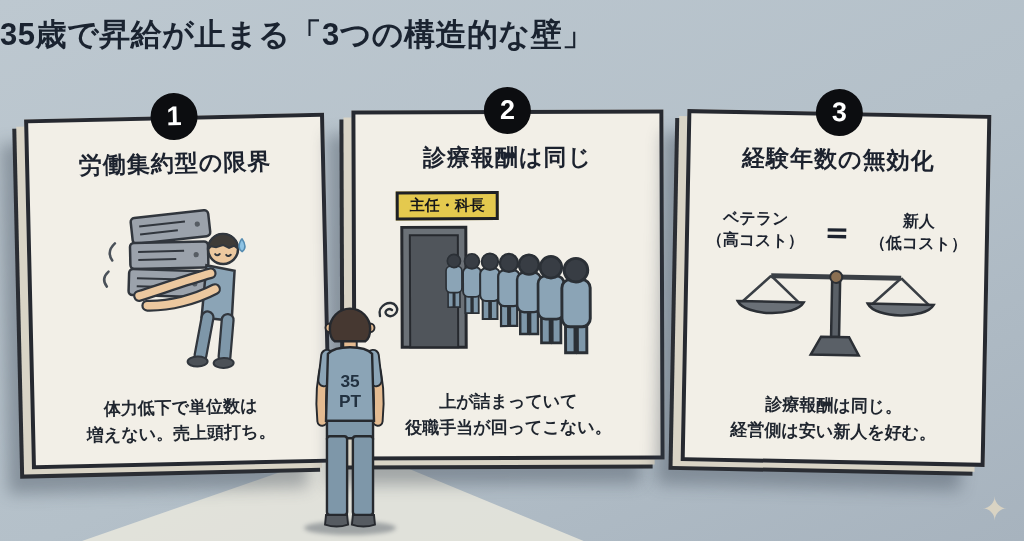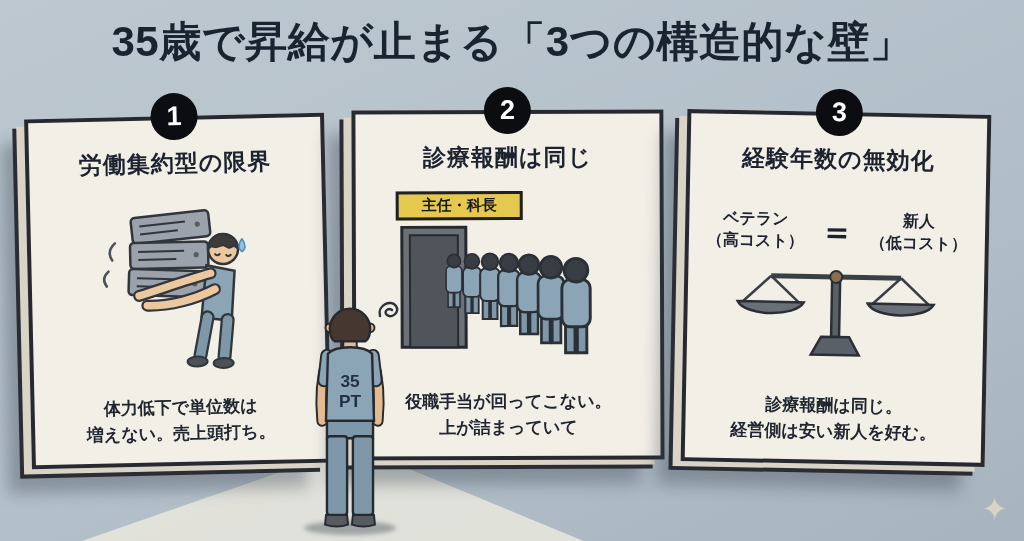--- a/index.html
+++ b/index.html
@@ -1,22 +1,22 @@
 <!DOCTYPE html>
 <html><head>
 <meta charset="utf-8">
 <style>
   * { margin:0; padding:0; box-sizing:border-box; }
   html,body { width:1024px; height:541px; }
   body { font-family:"Liberation Sans", sans-serif; }
   .canvas { position:relative; width:1024px; height:541px; overflow:hidden;
             background:linear-gradient(155deg,#bdc8d0 0%, #b4c0c9 55%, #a7b3be 100%); }
 
-  .title { position:absolute; top:14px; left:0; width:100%; text-align:center;
-           font-size:42px; font-weight:900; color:#1a2330; letter-spacing:.5px; z-index:4; }
+  .title { position:absolute; top:14px; left:0; width:100%; text-align:left;
+           font-size:31px; font-weight:900; color:#1a2330; letter-spacing:.5px; z-index:4; }
 
   .light-beam { position:absolute; left:0; top:0; width:1024px; height:541px;
                 clip-path:polygon(34.6% 82.5%, 8% 100%, 57% 100%);
                 background:#e9e7dd; opacity:.85; z-index:1; }
 
   .panel { position:absolute; background:#f2efe7; border:4px solid #262930; z-index:2;
            box-shadow:-9px 6px 0 -1px #d9d4c6, -12px 9px 0 0 #2a2d33,
                       -24px 24px 16px rgba(58,68,82,.38); }
   #panel-1 { left:28px;  top:116px; width:300px; height:350px; transform:rotate(-1.3deg); }
   #panel-2 { left:352px; top:110px; width:312px; height:350px; transform:rotate(-.2deg); }
@@ -32,21 +32,21 @@
   .heading { font-size:23px; font-weight:900; color:#1c222e; letter-spacing:1px; margin-top:2px; }
   .illustration { flex:1; display:flex; align-items:center; justify-content:center;
                   width:100%; position:relative; }
   .illustration.column { flex-direction:column; justify-content:center; }
   .caption { text-align:center; font-size:17px; font-weight:800; color:#20262f;
              line-height:1.5; padding-bottom:4px; }
   .cap-line { display:block; }
 
   .p2-illo { position:relative; width:240px; height:180px; }
   .sign { position:absolute; left:8px; top:0; background:#e4c94e; border:3px solid #1e2025;
-          padding:2px 23px; font-size:15px; font-weight:900; color:#15161a; z-index:3;
+          padding:2px 11px; font-size:15px; font-weight:900; color:#15161a; z-index:3;
           white-space:nowrap; }
 
   .compare-row { display:flex; align-items:center; justify-content:center; gap:16px;
                  width:100%; margin:6px 0 8px; }
   .compare-col { text-align:center; font-size:16px; font-weight:900; color:#1c222e; line-height:1.35; }
   .compare-col span { display:block; }
   .equals { font-size:34px; font-weight:900; color:#1c222e; line-height:1; }
 
   .figure-shadow { position:absolute; left:304px; top:521px; width:92px; height:14px;
                    background:rgba(62,73,86,.4); border-radius:50%; filter:blur(2px); z-index:5; }
@@ -171,22 +171,22 @@
                 <rect x="-9" y="-26" width="8" height="26" fill="#7e97a9"></rect>
                   <rect x="1" y="-26" width="8" height="26" fill="#7e97a9"></rect>
                 <rect x="-12" y="-62" width="24" height="40" rx="7" fill="#8ba4b6"></rect>
                   <circle cx="0" cy="-70" r="10" fill="#383d44"></circle>
               </g>
             </g>
           </svg>
         </div>
       </div>
       <div class="caption">
+        <span class="cap-line">上が詰まっていて</span>
         <span class="cap-line">役職手当が回ってこない。</span>
-        <span class="cap-line">上が詰まっていて</span>
       </div>
     </div>
   </div>
 
   <div class="panel" id="panel-3">
     <div class="badge">3</div>
     <div class="panel-inner">
       <div class="heading">経験年数の無効化</div>
       <div class="illustration column">
         <div class="compare-row">

